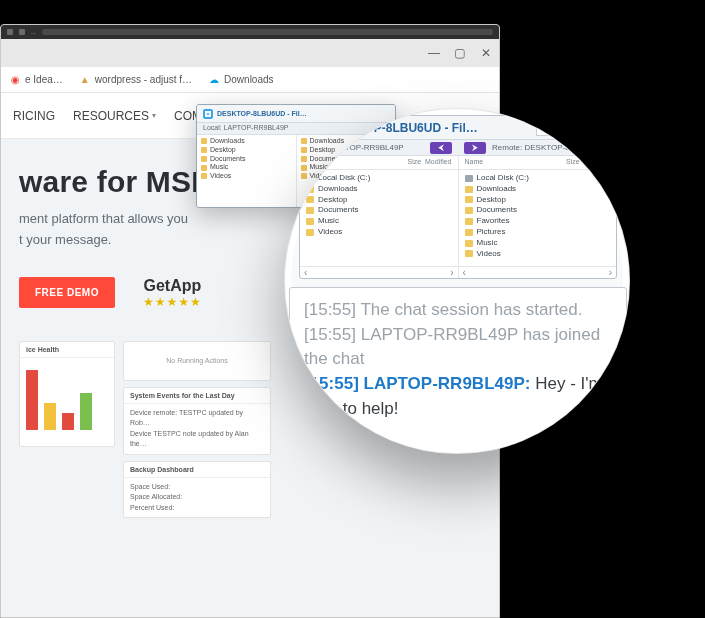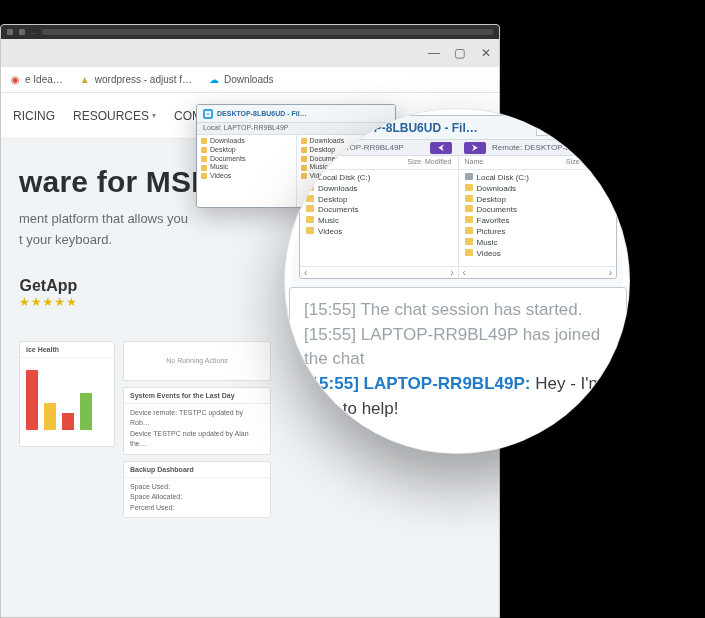--- a/index.html
+++ b/index.html
@@ -76,21 +76,21 @@
   .big-title .spacer { flex:1; }
   .tbtn { width:20px; height:16px; border:1px solid #c7cfd6; background:#fff; display:flex; align-items:center; justify-content:center; font-size:10px; color:#555; }
   .big-path { height:16px; background:#eef2f6; border-bottom:1px solid #d8dee4; display:flex; }
   .path-half { flex:1; display:flex; align-items:center; padding:0 6px; font-size:8px; color:#5a646d; gap:6px; }
   .navbtn { width:22px; height:12px; background:#6a42b6; color:#fff; font-size:8px; display:flex; align-items:center; justify-content:center; border-radius:2px; }
   .big-cols { display:flex; height:calc(100% - 40px); }
   .big-pane { flex:1; border-right:1px solid #e1e6eb; display:flex; flex-direction:column; overflow:hidden; }
   .big-pane:last-child{border-right:none;}
   .col-head { height:14px; border-bottom:1px solid #e1e6eb; font-size:7px; color:#7b858e; padding:2px 6px; display:flex; justify-content:space-between;}
   .file-list { flex:1; padding:3px 6px; font-size:8px; color:#3a444c; overflow:hidden; }
-  .file-list .fr { display:flex; gap:4px; line-height:1.35; }
+  .file-list .fr { display:flex; align-items:center; gap:4px; line-height:1.35; }
   .folder { width:8px;height:7px;background:#efc85e;border-radius:1px; }
   .disk { width:8px;height:7px;background:#9aa7b3;border-radius:1px; }
   .scroll-bar { height:12px; border-top:1px solid #e1e6eb; display:flex; align-items:center; justify-content:space-between; padding:0 4px; font-size:10px; color:#888; }
 
   
   .big-chat { position:absolute; left:4px; top:178px; width:338px; height:194px; background:#fff; border:1px solid #c1cad2; border-radius:3px; overflow:hidden; }
   .bc-body { padding:10px 14px; font-size:17px; color:#9ba3aa; line-height:1.45; }
   .bc-body .user { color:#1f7ac9; font-weight:600; }
   .bc-body .msg { color:#3a3f44; }
 
@@ -142,23 +142,24 @@
       <span class="nav-item">
           <span>COMPANY</span>
           <span class="chev">▾</span>
         </span>
     </div>
 
     <div class="page">
       <h1 class="hero-title">ware for MSPs</h1>
       <p class="hero-sub">
         <span>ment platform that allows you</span><br>
-        <span>t your keyboard.</span>
+        <span>t your message.</span>
       </p>
       <div class="cta-row">
+        <button class="cta">FREE DEMO</button>
         <div class="getapp">
           <div class="getapp-logo">GetApp</div>
           <div class="stars">★★★★★</div>
         </div>
       </div>
 
       <div class="dash">
         <div class="card chart-card">
           <div class="ch">ice Health</div>
           <div class="bars">

